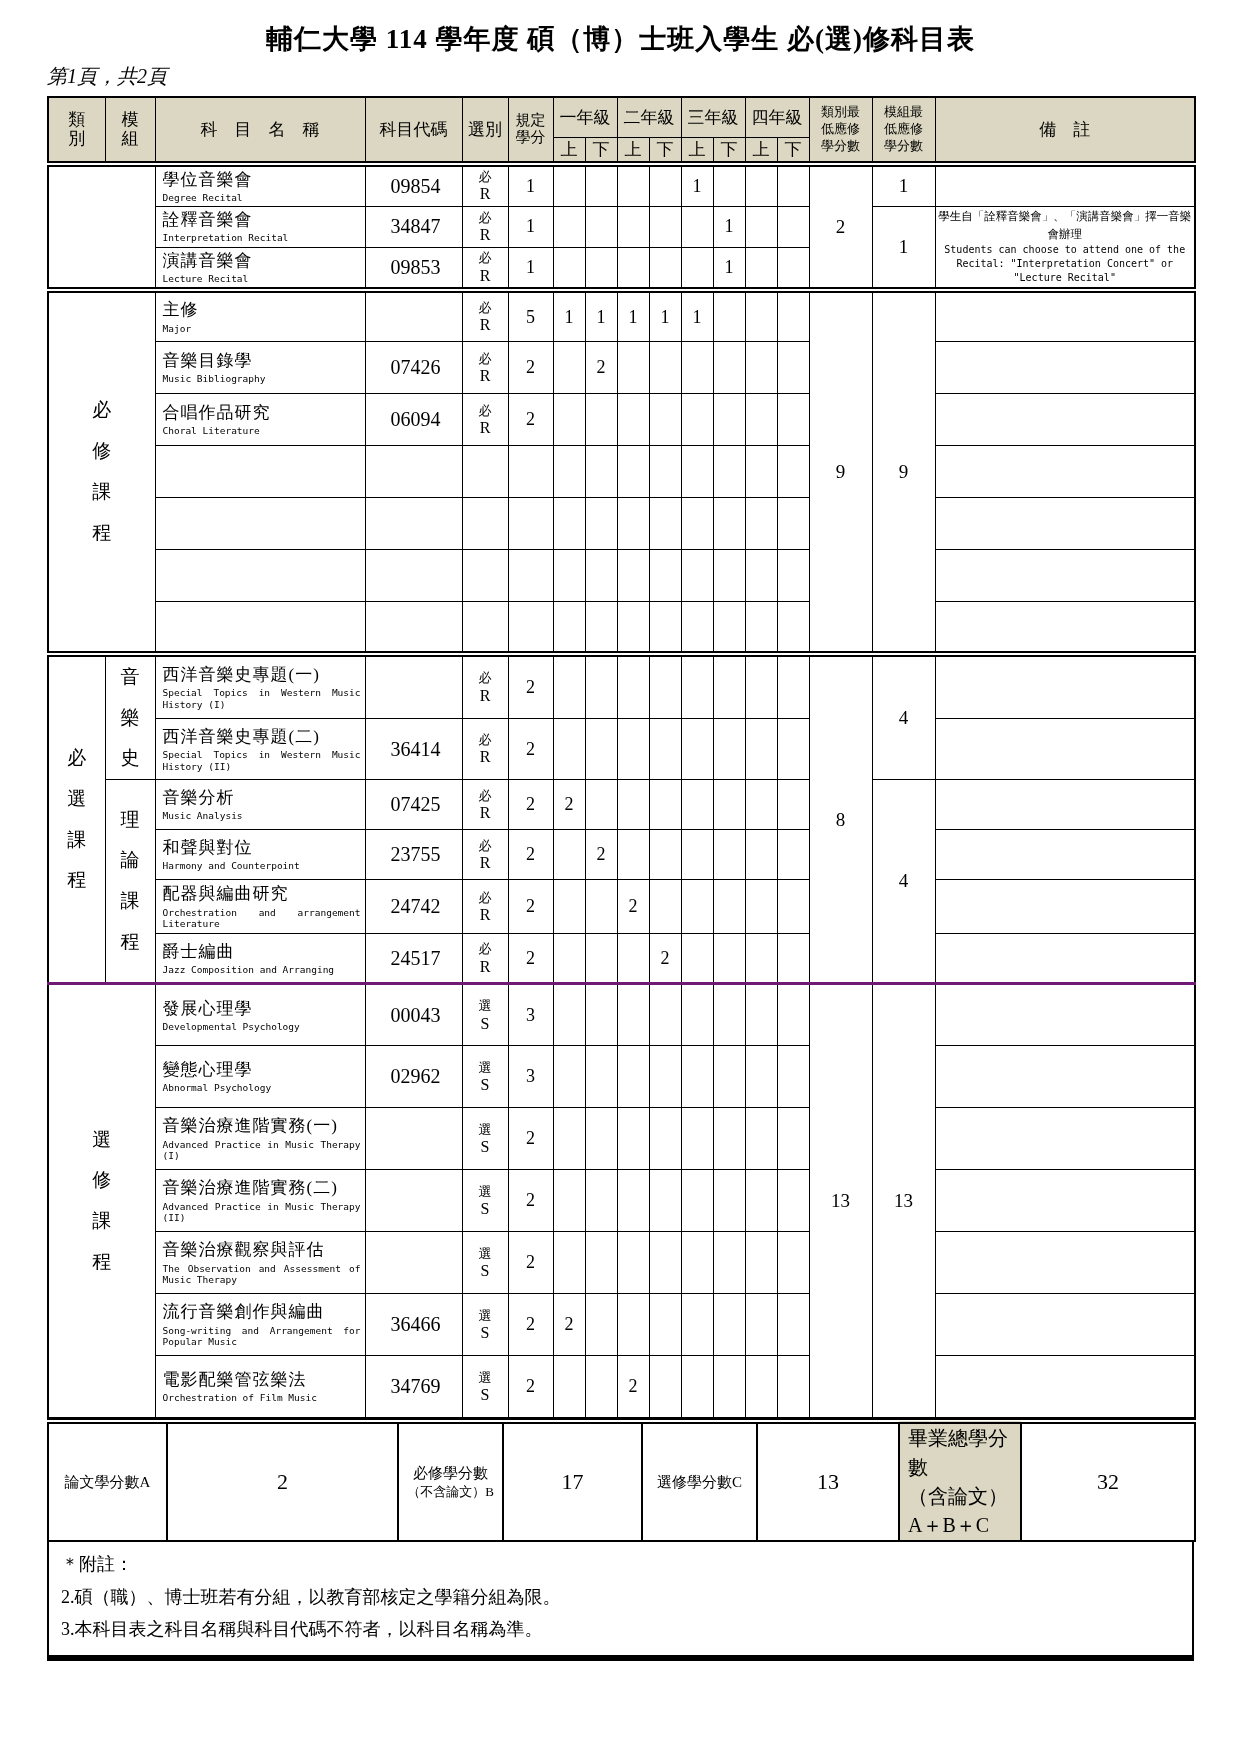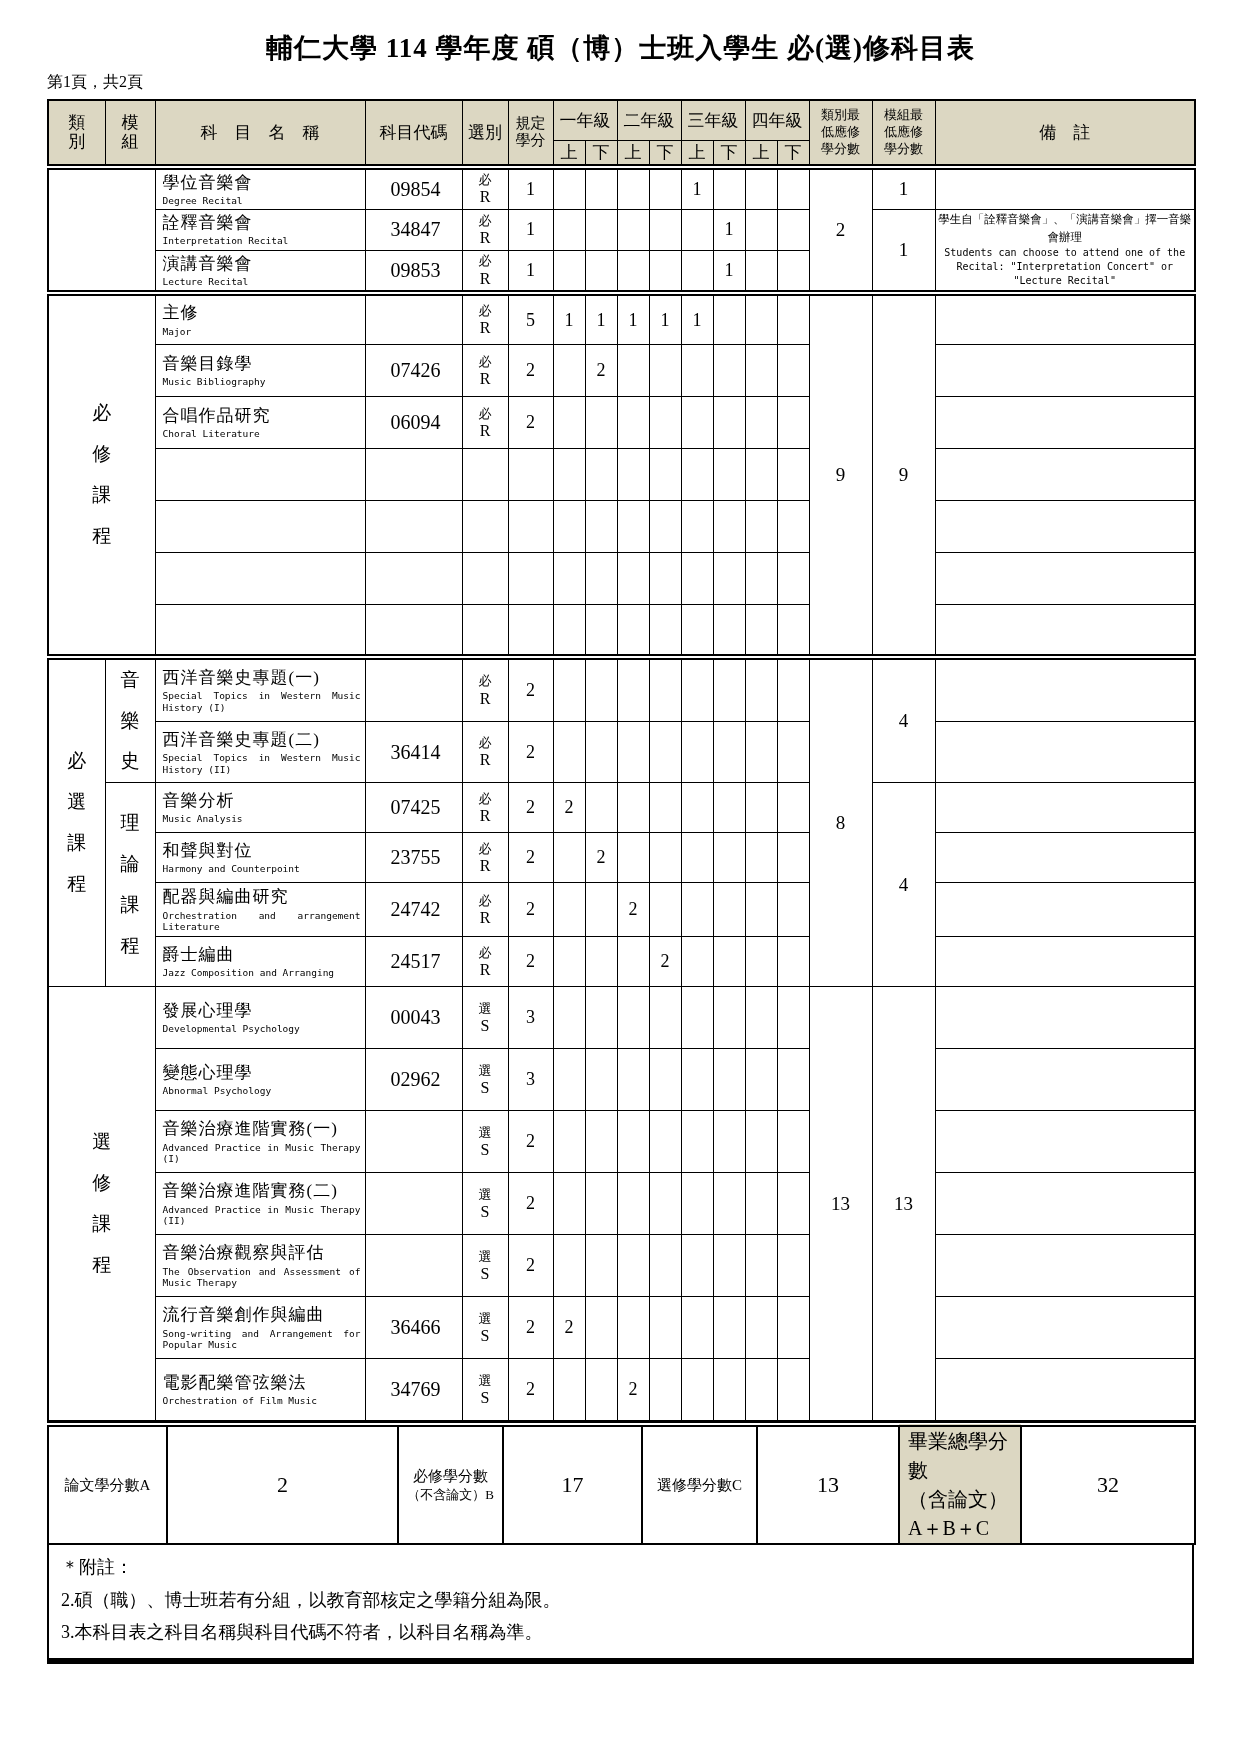--- a/index.html
+++ b/index.html
@@ -1,38 +1,38 @@
 <!DOCTYPE html>
 <html style="--header-bg: #dcd7c2;"><head>
 <meta charset="utf-8">
 <style>
   html,body{margin:0;padding:0;}
   body{
     width:1241px;height:1755px;background:#ffffff;color:#000;
     font-family:"Liberation Serif","DejaVu Serif",serif;
     position:relative;overflow:hidden;
   }
-  .sheet{width:1147px;margin:0 auto;padding-top:30px;}
+  .sheet{width:1147px;margin:0 auto;padding-top:21px;}
   .doc-title{text-align:center;font-size:27px;font-weight:bold;letter-spacing:1px;}
   .meta-line{display:flex;justify-content:space-between;align-items:flex-end;font-size:20px;margin-top:6px;}
   .meta-left span{margin-right:10px;}
   .meta-left .val{margin-right:26px;}
-  .page-ind{font-size:16px;}
+  .page-ind{font-size:20px;font-style:italic;}
 
   table{border-collapse:collapse;table-layout:fixed;}
   .main{width:1147px;margin-top:6px;border:2px solid #000;border-bottom:none;}
   .main th,.main td{border:1px solid #000;padding:0;vertical-align:middle;text-align:center;overflow:hidden;}
   .main thead th{background:var(--header-bg,#dcd7c2);font-weight:normal;font-size:17px;}
   .hrow1{height:40px;} .hrow2{height:26px;}
   .hwrap{margin:0 auto;word-break:break-all;line-height:1.15;}
   .w1{width:1.15em;} .w2{width:2.2em;font-size:15px;} .w3{width:3.2em;font-size:13px;line-height:1.3;}
   .yr{font-size:15px;} .sem-h{font-size:15px;}
 
   tr.sep-double > td{border-top:6px double #000;}
-  tr.sep-solid > td{border-top:1px solid #701a75;}
+  tr.sep-solid > td{border-top:3px solid #701a75;}
   tr.h49{height:41px;} tr.h52{height:52px;} tr.h50{height:50px;} tr.h54{height:54px;} tr.h62{height:62px;}
 
   td.name-cell{text-align:left;padding:2px 4px 2px 7px;}
   .zh{font-size:17px;letter-spacing:1px;line-height:1.25;}
   .en{font-family:"DejaVu Sans Mono",monospace;font-size:9.5px;line-height:1.25;margin-top:2px;text-align:justify;}
   td.code-cell{text-align:center;padding-left:4px;font-size:20px;}
   .sel-zh{font-size:13px;line-height:1.25;}
   .sel-en{font-size:16px;line-height:1.1;}
   td.credit-cell,td.sem-cell{font-size:18px;}
   td.min-cell{font-size:19px;}

